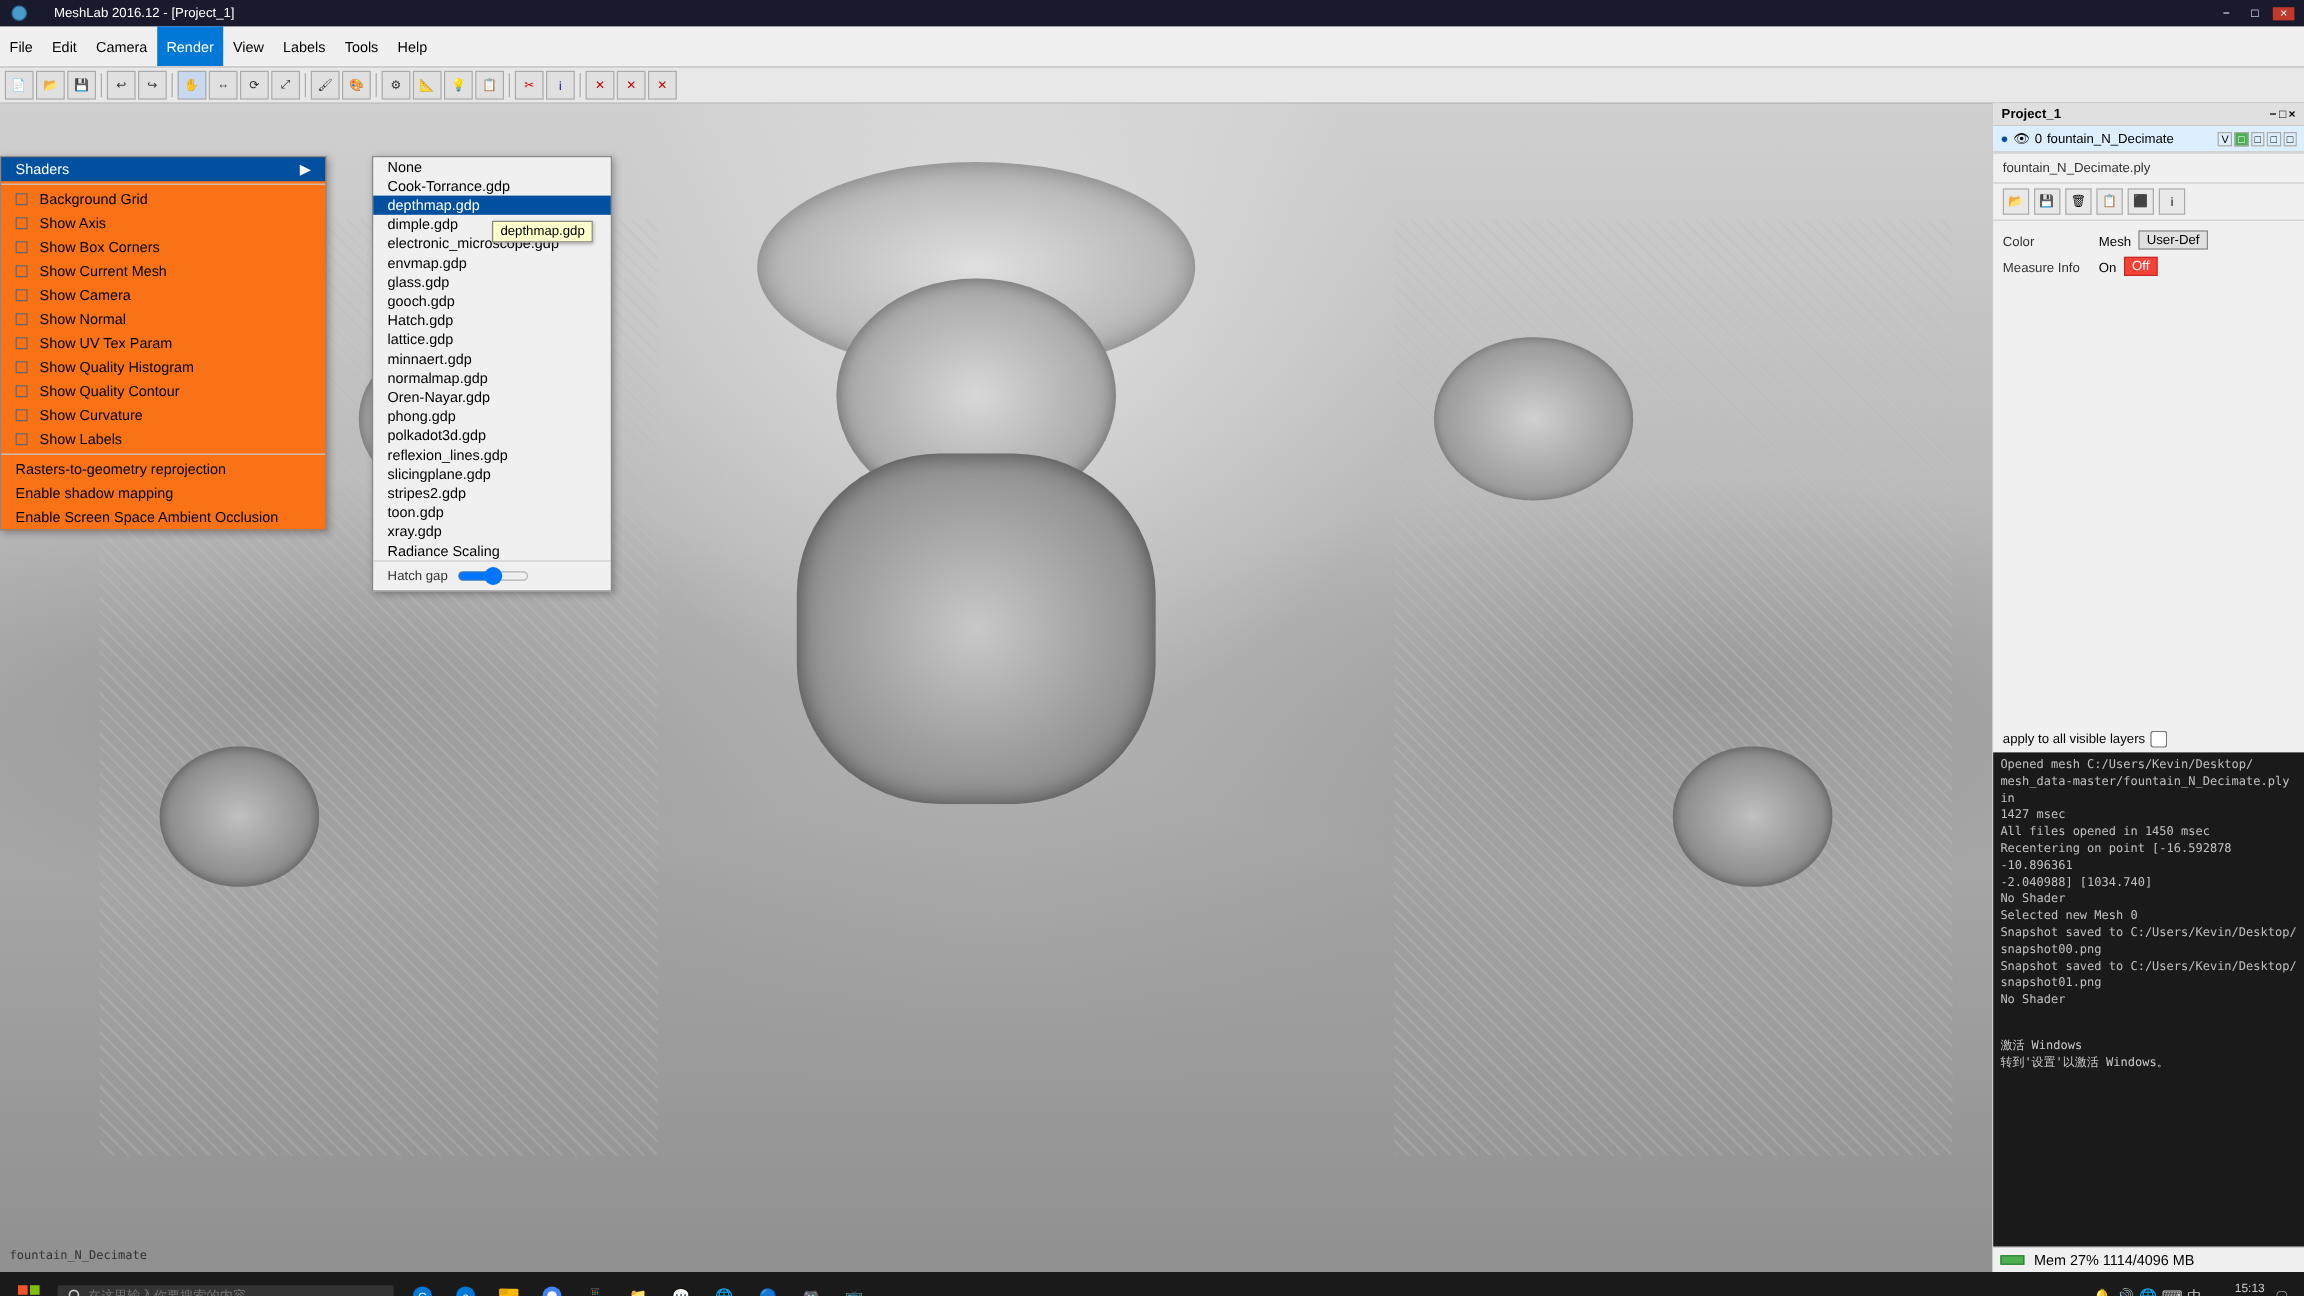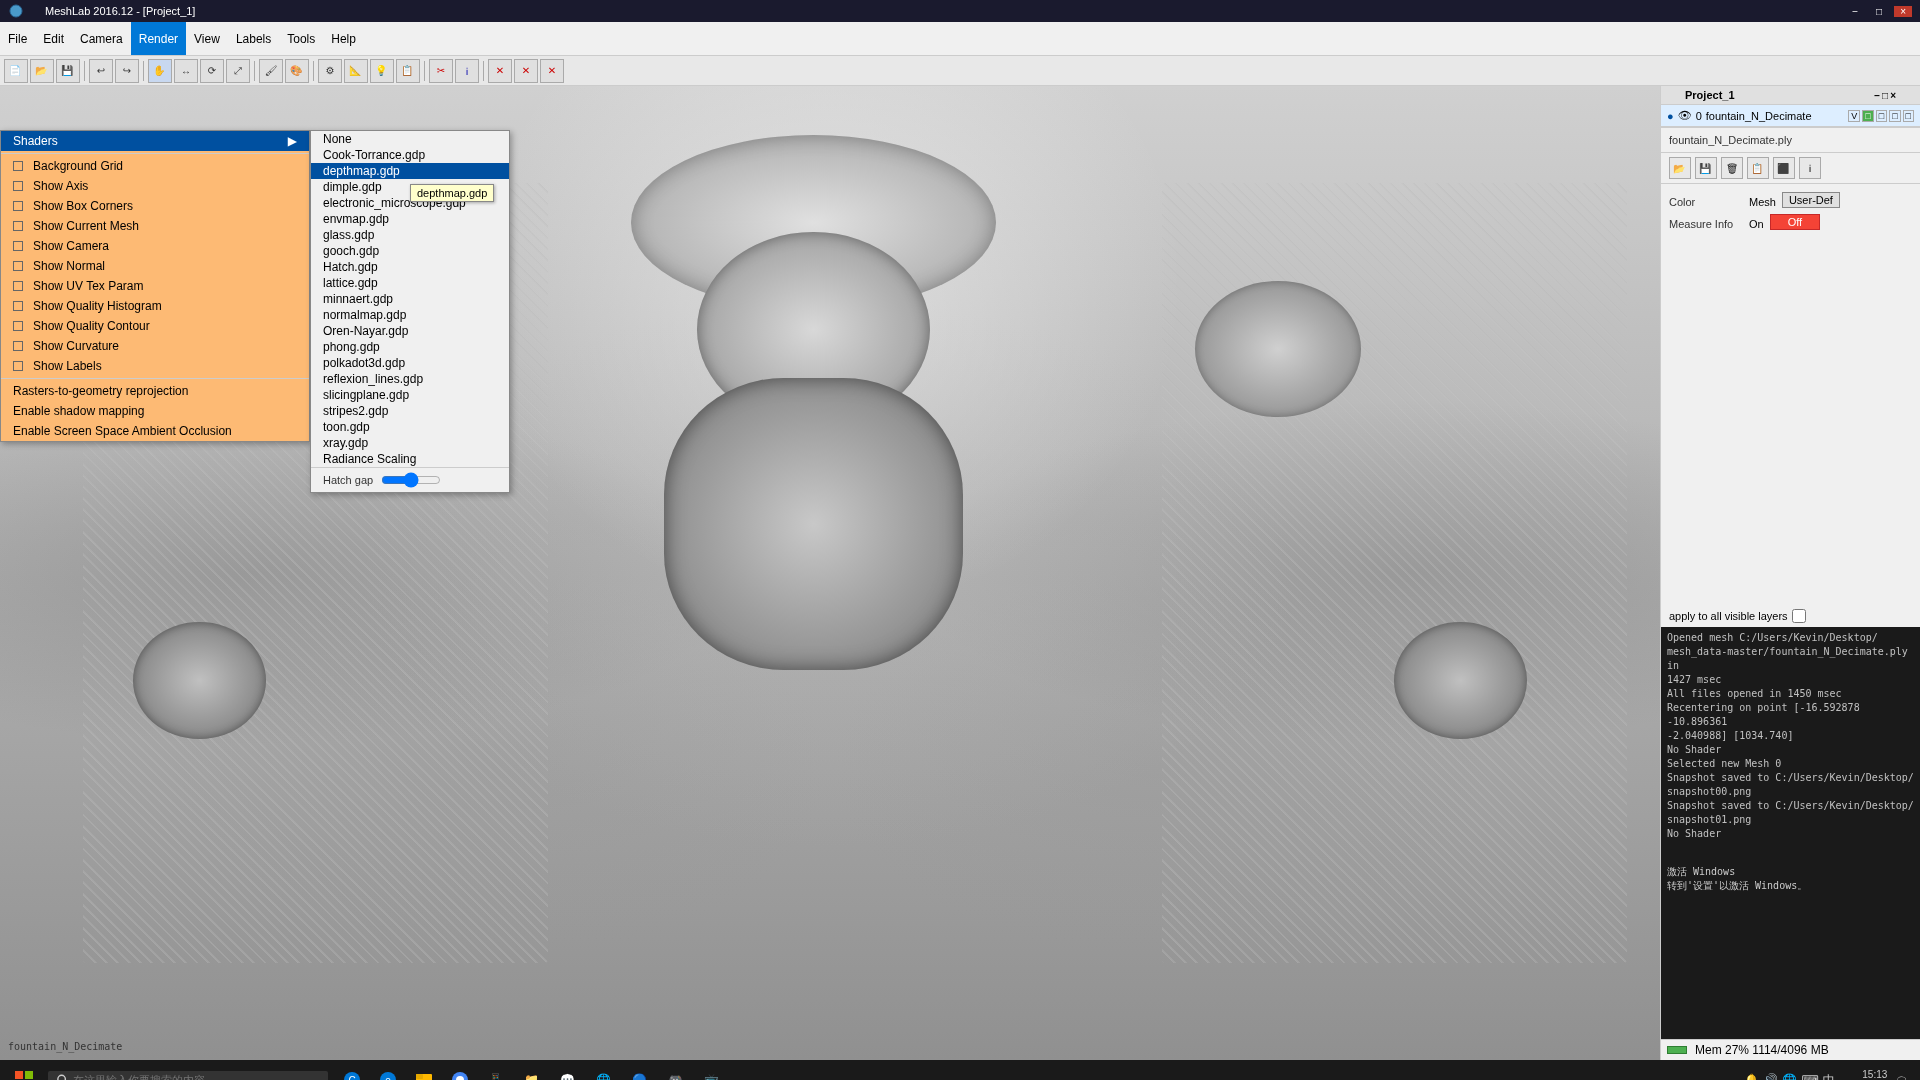--- a/index.html
+++ b/index.html
@@ -61,35 +61,35 @@
         radial-gradient(ellipse at 80% 70%, rgba(0,0,0,0.15) 0%, transparent 40%);
     }
 
     
     #right-panel {
       width: 260px; background: #f0f0f0; border-left: 1px solid #ccc;
       display: flex; flex-direction: column;
     }
     #right-panel-header {
       background: #e0e0e0; border-bottom: 1px solid #ccc;
-      padding: 3px 24px; font-weight: bold; font-size: 11px;
+      padding: 3px 7px; font-weight: bold; font-size: 11px;
       display: flex; align-items: center; justify-content: space-between;
     }
     #layer-row {
       display: flex; align-items: center; padding: 4px 6px; background: #ddeeff;
       border-bottom: 1px solid #ccc; font-size: 11px; gap: 4px;
     }
     #panel-props { padding: 8px; flex: 1; }
     .prop-row { display: flex; align-items: flex-end; margin-bottom: 6px; font-size: 11px; }
     .prop-label { width: 80px; color: #333; }
     .prop-btn {
       background: #e0e0e0; border: 1px solid #888; padding: 1px 6px;
       cursor: pointer; font-size: 11px;
     }
-    .prop-toggle-off { background: #f44336; color: white; border: 1px solid #c62828; padding: 1px 17px; font-size: 11px; cursor: pointer; }
+    .prop-toggle-off { background: #f44336; color: white; border: 1px solid #c62828; padding: 1px 6px; font-size: 11px; cursor: pointer; }
 
     #panel-filename { padding: 6px 8px; font-size: 11px; color: #333; border-top: 1px solid #ccc; border-bottom: 1px solid #ccc; }
     #panel-icons { display: flex; gap: 4px; padding: 4px 8px; border-bottom: 1px solid #ccc; }
     .panel-icon-btn { width: 22px; height: 22px; background: #e8e8e8; border: 1px solid #aaa; display: flex; align-items: center; justify-content: center; font-size: 10px; cursor: pointer; }
 
     .apply-row { display: flex; align-items: center; padding: 4px 8px; font-size: 11px; gap: 4px; }
     .apply-checkbox { width: 14px; height: 14px; }
 
     
     #console {
@@ -98,23 +98,23 @@
     }
     #console div { line-height: 1.4; }
     #taskbar {
       width: 100%; height: 40px; background: #1a1a1a;
       display: flex; align-items: center; padding: 0 4px;
       position: absolute; bottom: 0; left: 0;
     }
 
     
     #render-menu {
-      position: absolute; top: 44px; left: 0; background: #fdba74;
+      position: absolute; top: 44px; left: 0; background: #f97316;
       border: 1px solid #888; box-shadow: 2px 2px 6px rgba(0,0,0,0.3);
-      width: 310px; z-index: 100;
+      width: 272px; z-index: 100;
     }
     .dropdown-item {
       padding: 3px 12px; cursor: pointer; font-size: 12px; color: #000;
       display: flex; align-items: center; gap: 6px;
     }
     .dropdown-item.has-sub { justify-content: space-between; }
     .dropdown-item.active-item { background: #0050a0; color: #fff; }
     .dropdown-sep { height: 1px; background: #ccc; margin: 2px 0; }
 
     

